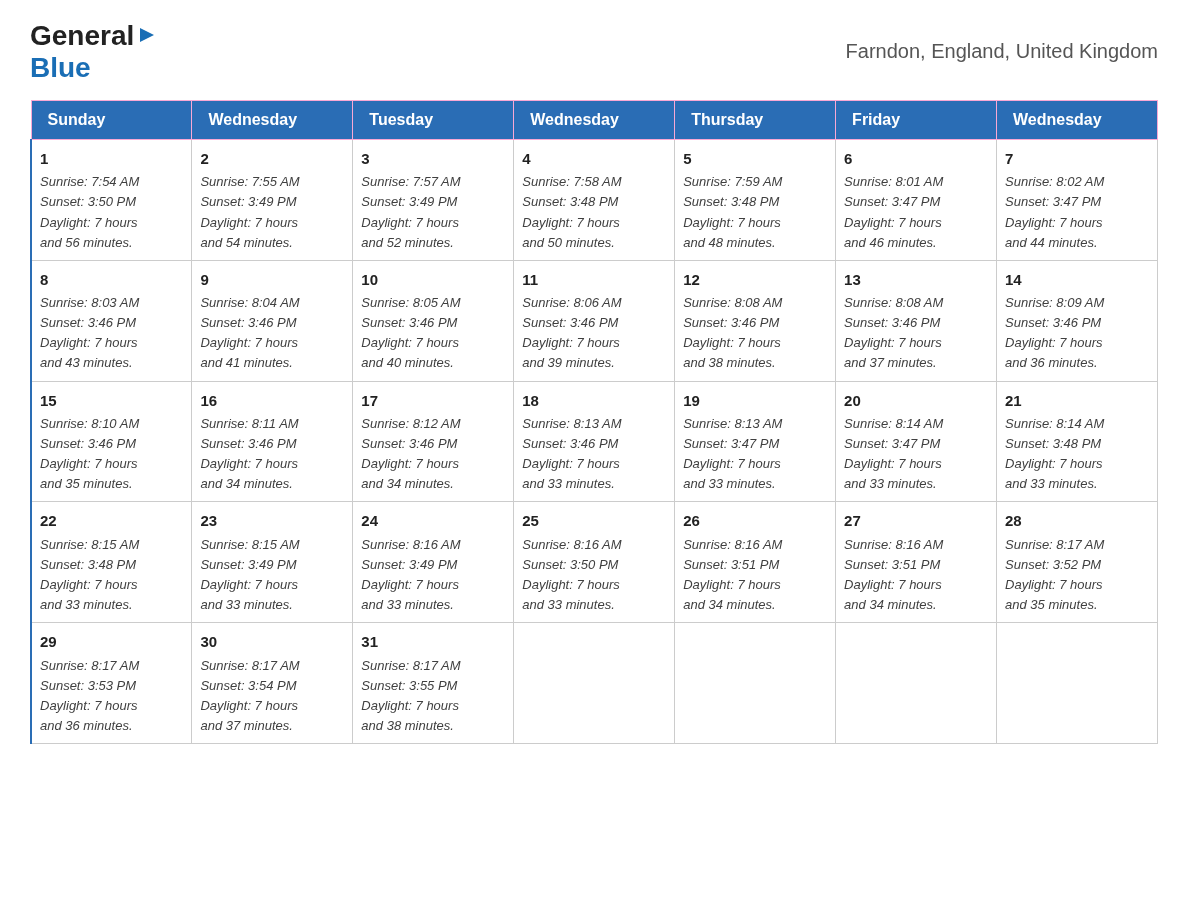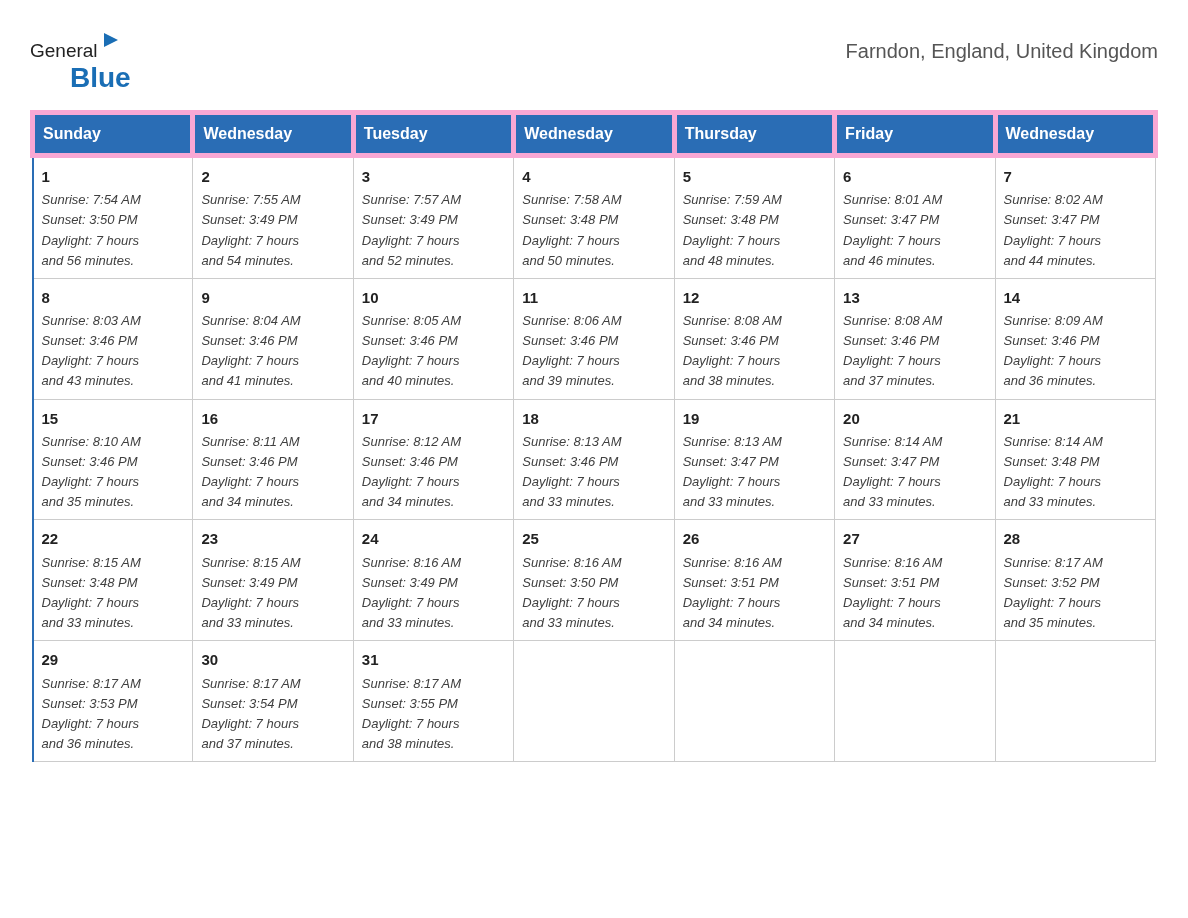--- a/index.html
+++ b/index.html
@@ -16,30 +16,28 @@
       justify-content: space-between;
       align-items: flex-start;
       margin-bottom: 16px;
     }
     .logo {
       display: flex;
       flex-direction: column;
       align-items: flex-start;
     }
     .logo-general {
-      font-size: 19px;
-      font-weight: normal;
-      color: #222;
-      margin-top: 20px;
+      font-size: 28px;
+      font-weight: bold;
+      color: #222;
     }
     .logo-blue-row {
       display: flex;
       align-items: flex-start;
       gap: 3px;
-      margin-left: 40px;
     }
     .logo-blue-word {
       font-size: 28px;
       font-weight: bold;
       color: #1a6eb5;
     }
     .title-section {
       text-align: right;
     }
     .month-title {
@@ -56,23 +54,23 @@
     table {
       width: 100%;
       border-collapse: collapse;
       table-layout: fixed;
     }
     thead tr th {
       background: #2a6db5;
       color: #fff;
       font-size: 16px;
       font-weight: bold;
-      padding: 10px 8px;
+      padding: 10px 16px;
       text-align: left;
-      border: 5px solid #f9a8d4;
+      border: 1px solid #f9a8d4;
       margin-top: 8px;
     }
     tbody tr td {
       border: 1px solid #ccc;
       vertical-align: top;
       padding: 7px 8px;
       height: 110px;
       font-size: 13px;
       color: #333;
       line-height: 1.55;

